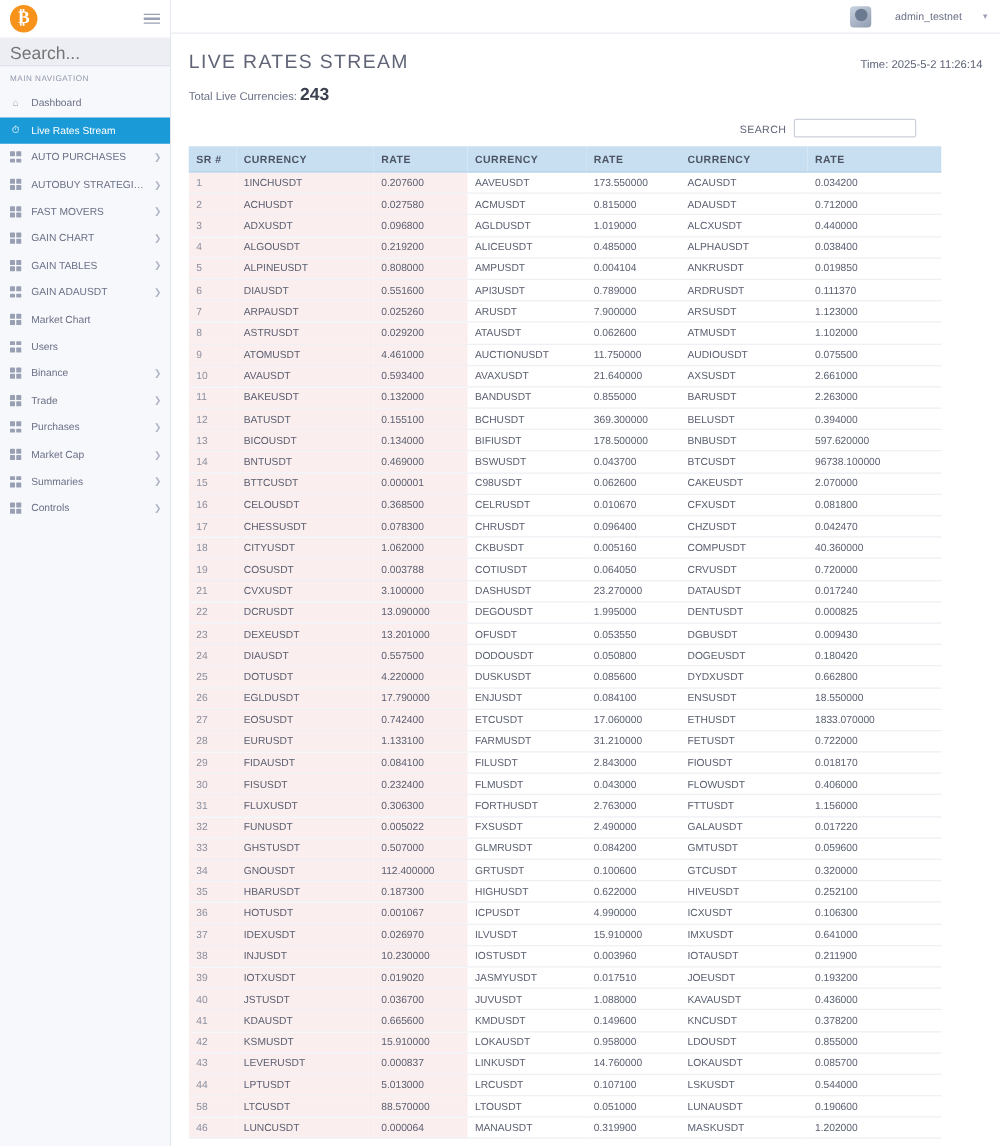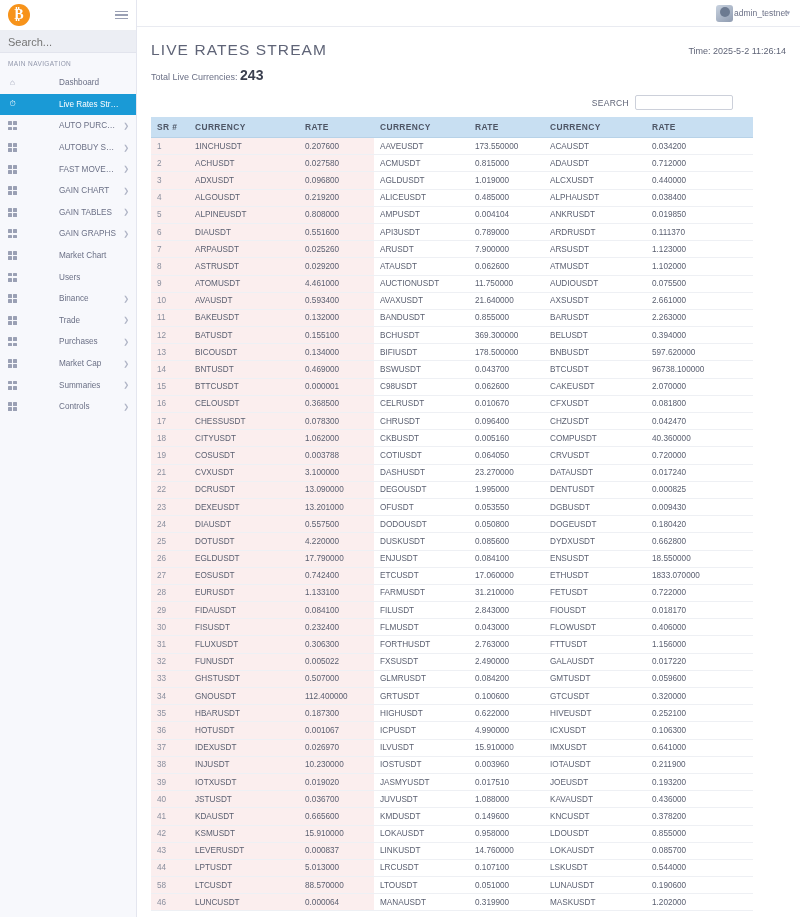--- a/index.html
+++ b/index.html
@@ -51,21 +51,21 @@
     align-items: center;
     background: #eceef4;
     border-bottom: 1px solid #e2e4ed;
     padding: 0 6px;
   }
   .search-row input {
     flex: 1;
     border: none;
     outline: none;
     background: transparent;
-    font-size: 11px;
+    font-size: 14px;
     color: #8b90a3;
     font-family: "Liberation Sans", sans-serif;
   }
   .search-ico { font-size: 9px; color: #9aa0b4; }
 
   .nav-title {
     font-size: 6.5px;
     letter-spacing: .4px;
     color: #9197ab;
     padding: 7px 8px 5px 8px;
@@ -87,21 +87,21 @@
     color: #ffffff;
   }
   .nav-item .ico {
     width: 11px; height: 11px;
     display: inline-flex; align-items: center; justify-content: center;
     font-size: 8px;
     color: #9aa0b4;
     flex: 0 0 11px;
   }
   .nav-item.active .ico { color: #ffffff; }
-  .nav-item .lbl { flex: 1; white-space: nowrap; overflow: hidden; text-overflow: ellipsis; margin-left: 34px; }
+  .nav-item .lbl { flex: 1; white-space: nowrap; overflow: hidden; text-overflow: ellipsis; }
   .nav-item .caret { font-size: 7px; color: #b0b5c6; }
   .nav-item.active .caret { color: #dff0fa; }
   .grid-ico {
     width: 9px; height: 9px;
     display: grid;
     grid-template-columns: 1fr 1fr;
     grid-template-rows: 1fr 1fr;
     gap: 1.3px;
   }
   .grid-ico i { background: #9aa0b4; display: block; border-radius: .5px; }
@@ -110,21 +110,21 @@
   #main { flex: 1; display: flex; flex-direction: column; background: #ffffff; min-width: 0; }
   .topbar {
     height: 27px;
     border-bottom: 1px solid #e9ebf1;
     display: flex;
     align-items: center;
     justify-content: flex-end;
     padding-right: 10px;
     background: #fff;
   }
-  .user-box { display: flex; align-items: center; gap: 1px; cursor: pointer; }
+  .user-box { display: flex; align-items: center; gap: 19px; cursor: pointer; }
   .avatar {
     width: 17px; height: 17px; border-radius: 3px;
     background: linear-gradient(145deg,#c9d3e0,#8f9bb0);
     position: relative; overflow: hidden;
   }
   .avatar:after {
     content: "";
     position: absolute; left: 3.5px; top: 2.5px;
     width: 10px; height: 10px; border-radius: 50%;
     background: #6c7a91;
@@ -295,21 +295,21 @@
 
     <div class="nav-item">
       <span class="ico">
           <span class="grid-ico">
             <i></i>
             <i></i>
             <i></i>
             <i></i>
           </span>
         </span>
-      <span class="lbl">GAIN GRAPHS</span>
+      <span class="lbl">GAIN ADAUSDT</span>
       <span class="caret">❯</span>
     </div>
 
     <div class="nav-item">
       <span class="ico">
           <span class="grid-ico">
             <i></i>
             <i></i>
             <i></i>
             <i></i>

